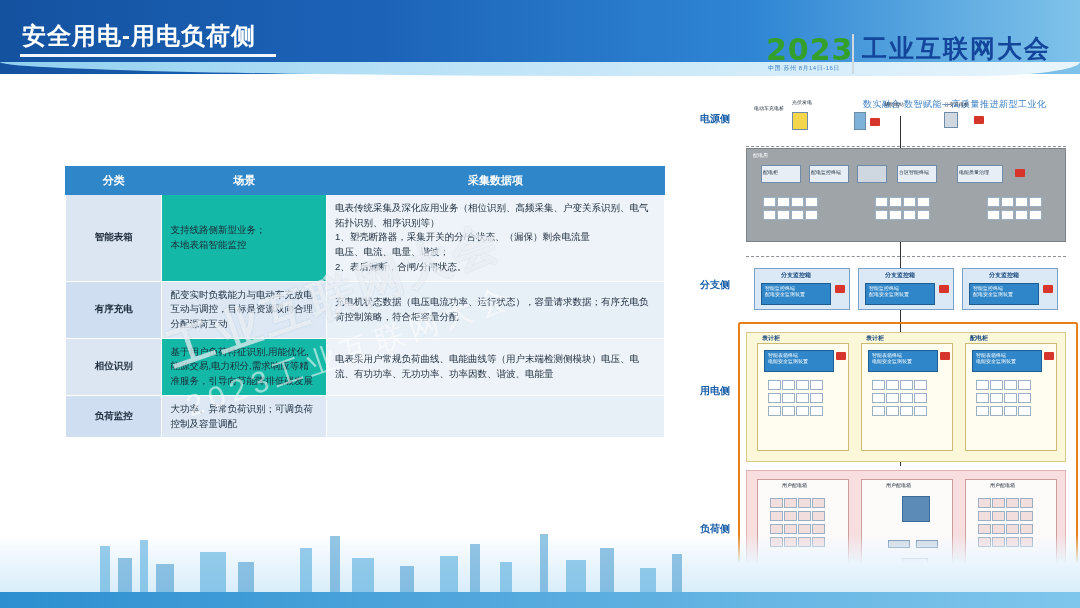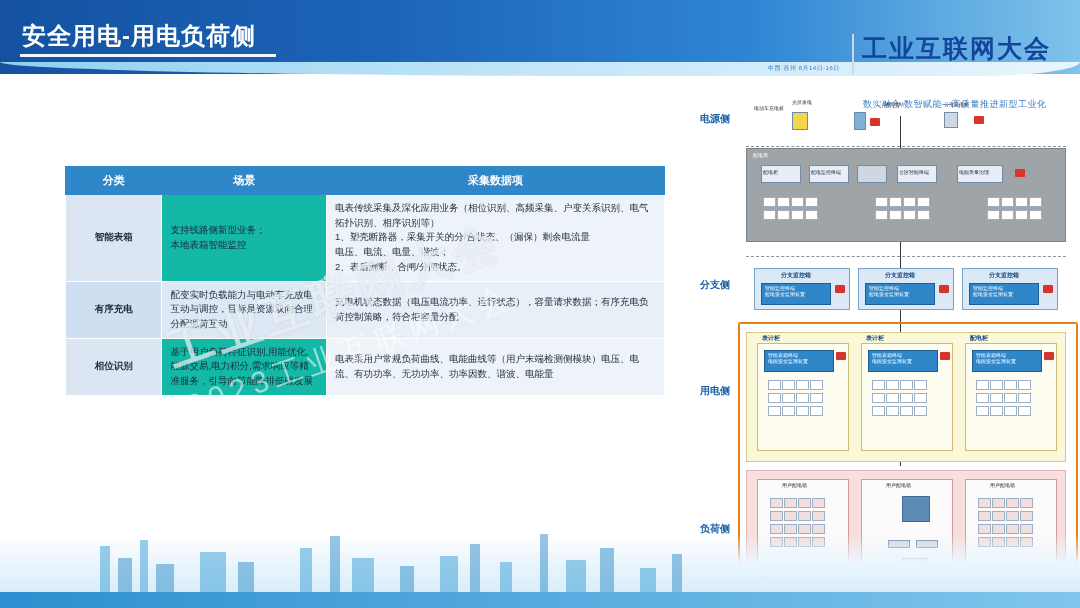--- a/index.html
+++ b/index.html
@@ -102,20 +102,21 @@
 </head>
 <body>
 
 <div class="header">
   <div class="header-title">安全用电-用电负荷侧</div>
   <div class="title-underline"></div>
   <div class="header-wave"></div>
 </div>
 
 <div class="logo-box">
+  <div class="logo-2023">2023</div>
   <div class="logo-sub-cn">中国·苏州  8月14日-16日</div>
   <div class="logo-divider"></div>
   <div class="logo-main">工业互联网大会</div>
   <div class="logo-tag">数实融合  数智赋能—高质量推进新型工业化</div>
 </div>
 
 <table class="table">
   <thead>
     <tr>
       <th class="col-cat">分类</th>
@@ -135,20 +136,25 @@
     </tr>
     <tr class="alt">
       <td class="col-cat">有序充电</td>
       <td class="col-scene" style="white-space:pre-line">配变实时负载能力与电动车充放电互动与调控，目标是资源双向合理分配源荷互动</td>
       <td class="col-data" style="white-space:pre-line">充电机状态数据（电压电流功率、运行状态），容量请求数据；有序充电负荷控制策略，符合柜容量分配</td>
     </tr>
     <tr>
       <td class="col-cat">相位识别</td>
       <td class="col-scene" style="white-space:pre-line">基于用户负荷特征识别,用能优化,能源交易,电力积分,需求响应等精准服务，引导向节能降排低碳发展</td>
       <td class="col-data" style="white-space:pre-line">电表采用户常规负荷曲线、电能曲线等（用户末端检测侧模块）电压、电流、有功功率、无功功率、功率因数、谐波、电能量</td>
+    </tr>
+    <tr class="alt">
+      <td class="col-cat">负荷监控</td>
+      <td class="col-scene" style="white-space:pre-line">大功率、异常负荷识别；可调负荷控制及容量调配</td>
+      <td class="col-data" style="white-space:pre-line"></td>
     </tr>
   </tbody>
 </table>
 
 <div class="watermark">
   <div class="wm-line1">工业互联网大会</div>
   <div class="wm-line2">2023工业互联网大会</div>
 </div>
 
 <div class="diagram">

